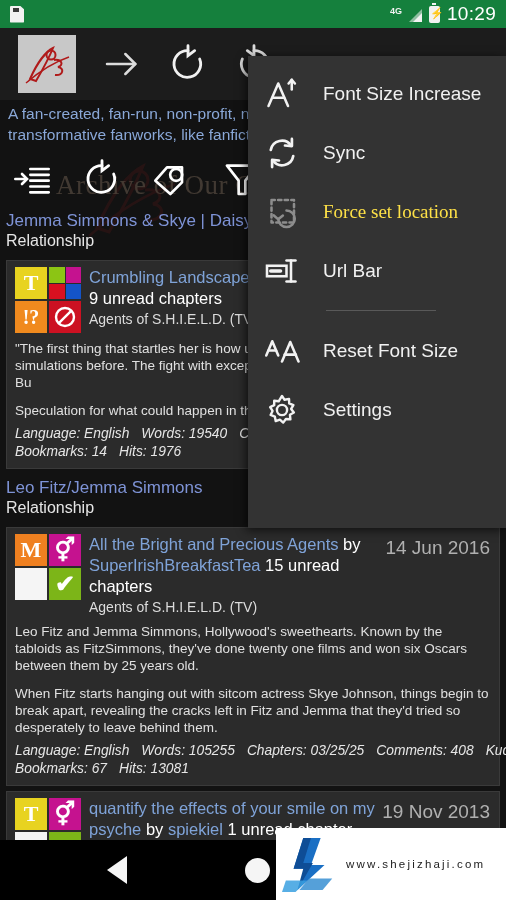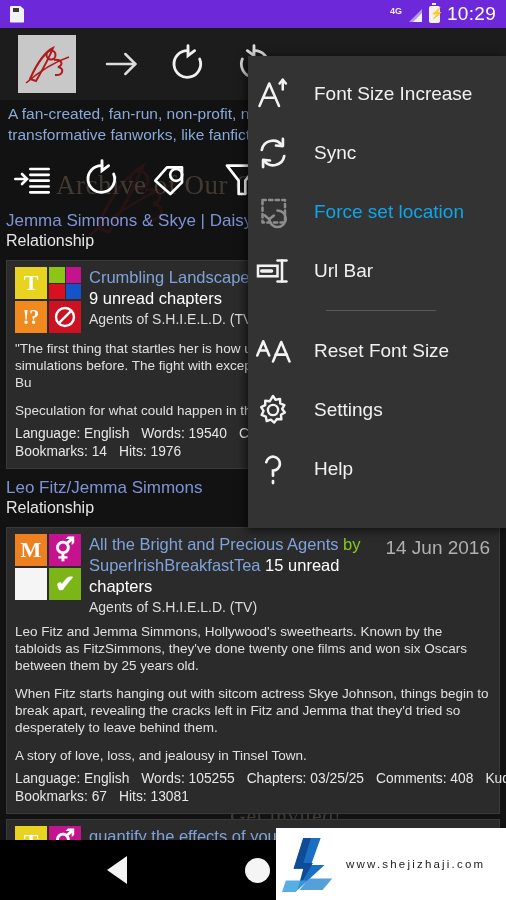--- a/index.html
+++ b/index.html
@@ -2,21 +2,21 @@
 <html><head>
 <meta charset="utf-8">
 <style>
   * { margin:0; padding:0; box-sizing:border-box; }
   html,body { width:506px; height:900px; background:#000; overflow:hidden; }
   body { font-family:"Liberation Sans", sans-serif; color:#e8e8e8; position:relative; }
 
   
   .statusbar {
     position:absolute; top:0; left:0; width:506px; height:28px;
-    background:#6d28d9; display:flex; align-items:center; padding:0 10px;
+    background:#15803d; display:flex; align-items:center; padding:0 10px;
   }
   .sb-left { display:flex; align-items:center; gap:6px; }
   .sb-right { margin-left:auto; display:flex; align-items:center; gap:7px; }
   .sd-icon { width:14px; height:17px; position:relative; }
   .sd-icon:before {
     content:""; position:absolute; inset:0; background:#f2f2f2;
     clip-path: polygon(0 0, 70% 0, 100% 22%, 100% 100%, 0 100%);
     border-radius:1px;
   }
   .sd-icon:after {
@@ -87,42 +87,42 @@
   .card-top { display:flex; gap:8px; }
   .icons { display:grid; grid-template-columns:32px 32px; grid-template-rows:32px 32px;
            gap:2px; flex:none; }
   .ic { width:32px; height:32px; display:flex; align-items:center; justify-content:center;
         font-weight:bold; font-size:22px; font-family:"Liberation Serif", serif; }
   .ic-grid { display:grid; grid-template-columns:1fr 1fr; grid-template-rows:1fr 1fr; width:32px; height:32px; gap:1px; }
   .ic-grid span { display:block; }
   .headwrap { flex:1; min-width:0; }
   .title-line { font-size:16.5px; line-height:21px; }
   .t-link { color:#7fa3d8; }
-  .t-by { color:#84cc16; }
+  .t-by { color:#ffffff; }
   .t-unread { color:#fff; }
   .fandom { color:#dcdcdc; font-size:14px; line-height:18px; margin-top:1px; }
   .date { position:absolute; right:9px; top:7px; text-align:right;
           color:#b0b0b0; font-size:19px; line-height:26px; }
   .summary { color:#e0e0e0; font-size:13.5px; line-height:17px; margin-top:7px; }
   .summary p { margin-bottom:11px; }
   .summary p:last-child { margin-bottom:0; }
   .stats { color:#e6e6e6; font-size:13.8px; line-height:18px; margin-top:6px; }
-  .stats span { margin-right:12px; white-space:nowrap; }
+  .stats span { margin-right:12px; white-space:nowrap;font-style:italic; }
 
   
   .menu {
     position:absolute; top:28px; left:248px; width:258px; height:472px;
     background:#333333; z-index:40; padding-top:8px;
     box-shadow:-2px 2px 9px rgba(0,0,0,.65);
   }
-  .mitem { height:59px; display:flex; align-items:center; padding-left:6px; gap:22px; }
+  .mitem { height:59px; display:flex; align-items:center; padding-left:15px; gap:22px; }
   .mitem .mi { width:38px; height:38px; flex:none; display:flex; align-items:center; justify-content:center; }
   .mitem .mi svg { width:36px; height:36px; }
   .mlabel { font-size:19px; color:#f1f1f1; }
-  .mitem.disabled .mlabel { color:#0ea5e9; }
+  .mitem.disabled .mlabel { color:#fde047;font-family:Liberation Serif, serif; }
   .mdivider { height:1px; background:#595959; margin:10px 70px 10px 78px; }
 
   
   .navbar {
     position:absolute; bottom:0; left:0; width:506px; height:60px;
     background:#000; display:flex; align-items:center; justify-content:center; gap:0;
   }
   .nav-back { position:absolute; left:107px; width:0; height:0;
     border-top:14px solid transparent; border-bottom:14px solid transparent;
     border-right:20px solid #f5f5f5; }
@@ -307,21 +307,20 @@
             <span class="t-by">by</span>
             <span class="t-link">SuperIrishBreakfastTea</span>
             <span class="t-unread">15 unread chapters</span>
           </div>
           <div class="fandom">Agents of S.H.I.E.L.D. (TV)</div>
         </div>
       </div>
       <div class="summary">
         <p>Leo Fitz and Jemma Simmons, Hollywood's sweethearts. Known by the tabloids as FitzSimmons, they've done twenty one films and won six Oscars between them by 25 years old.</p>
         <p>When Fitz starts hanging out with sitcom actress Skye Johnson, things begin to break apart, revealing the cracks left in Fitz and Jemma that they'd tried so desperately to leave behind them.</p>
-        <p>A story of love, loss, and jealousy in Tinsel Town.</p>
       </div>
       <div class="stats">
         <span>Language: English</span><span>Words: 105255</span><span>Chapters: 03/25/25</span><span>Comments: 408</span><span>Kudos: 859</span><br>
         <span>Bookmarks: 67</span><span>Hits: 13081</span>
       </div>
     </div>
 
     <div class="card">
       <div class="date"><span>19 Nov 2013</span></div>
       <div class="card-top">
@@ -413,29 +412,20 @@
     <div class="mitem">
       <span class="mi">
         <svg viewBox="0 0 24 24" fill="none" stroke="#f2f2f2" stroke-width="1.6" stroke-linejoin="round">
           <path d="M12 2.6 L13.7 5.2 L16.7 4.6 L16.8 7.6 L19.6 8.7 L18.1 11.3 L19.9 13.7 L17.3 15.2 L17.6 18.2 L14.6 18 L12.8 20.4 L10.6 18.4 L7.8 19.4 L7.2 16.4 L4.4 15.3 L5.7 12.6 L4.1 10.1 L6.8 8.8 L6.8 5.8 L9.8 6.2 Z"></path>
           <circle cx="12" cy="12" r="3.4"></circle>
         </svg>
       </span>
       <span class="mlabel">Settings</span>
     </div>
 
-    <div class="mitem">
-      <span class="mi">
-        <svg viewBox="0 0 24 24" fill="none" stroke="#f2f2f2" stroke-width="1.8" stroke-linecap="round">
-          <path d="M7.5 7.5 A4.6 4.6 0 1 1 12 13 L12 16.5"></path>
-          <line x1="12" y1="20" x2="12" y2="21.4"></line>
-        </svg>
-      </span>
-      <span class="mlabel">Help</span>
-    </div>
 
   </div>
 </div>
 
 <div class="navbar">
   <span class="nav-back"></span>
   <span class="nav-home"></span>
 </div>
 
 <div class="wmbadge">

